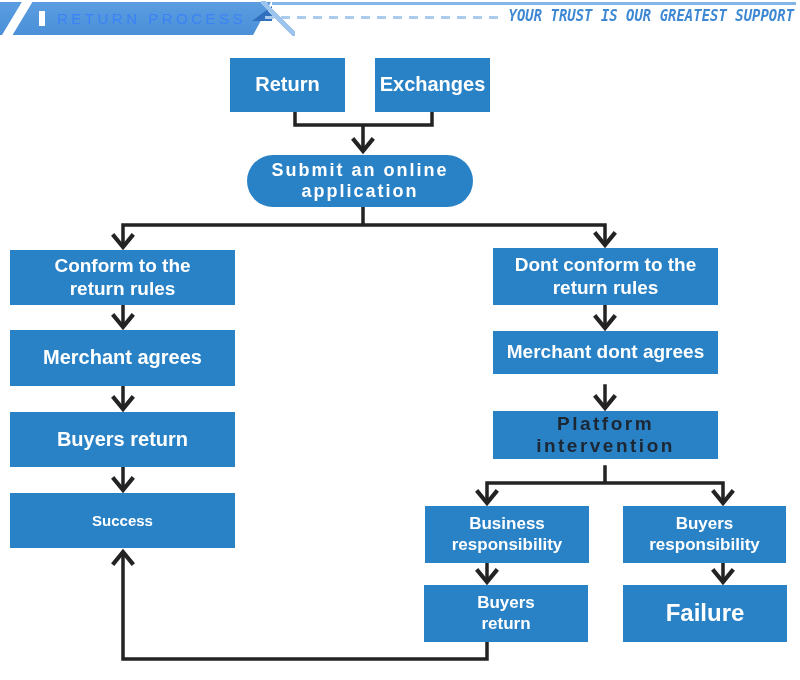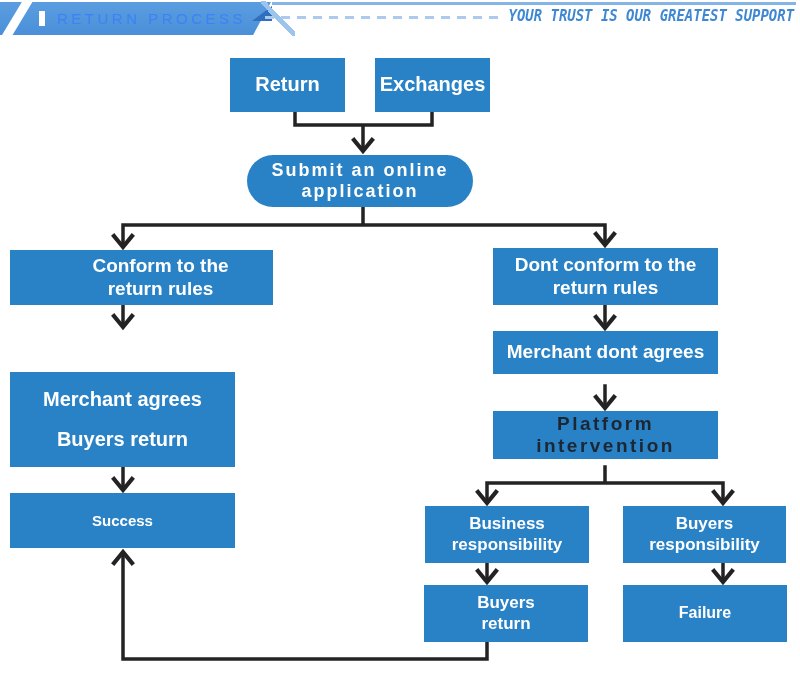--- a/index.html
+++ b/index.html
@@ -46,31 +46,31 @@
   
   .connectors{position:absolute;left:0;top:0;width:800px;height:680px;}
   .node{
     position:absolute;background:#2a82c6;color:#fff;
     display:flex;align-items:center;justify-content:center;text-align:center;
     font-weight:bold;font-size:19px;line-height:1.18;white-space:pre-line;
   }
   .n-return{left:230px;top:58px;width:115px;height:54px;font-size:20px;}
   .n-exchanges{left:375px;top:58px;width:115px;height:54px;font-size:20px;}
   .n-submit{left:247px;top:155px;width:226px;height:52px;font-size:18px;letter-spacing:2px;border-radius:26px;}
-  .n-conform{left:10px;top:250px;width:225px;height:55px;padding-left:38px;}
+  .n-conform{left:10px;top:250px;width:225px;height:55px;}
   .n-dont-conform{left:493px;top:248px;width:225px;height:57px;}
-  .n-merchant-agrees{left:10px;top:330px;width:225px;height:56px;font-size:20px;margin-top:42px;}
+  .n-merchant-agrees{left:10px;top:330px;width:225px;height:56px;font-size:20px;}
   .n-merchant-dont-agrees{left:493px;top:331px;width:225px;height:43px;}
   .n-buyers-return-left{left:10px;top:412px;width:225px;height:55px;font-size:20px;}
   .n-platform{left:493px;top:411px;width:225px;height:48px;color:#1c2733;font-weight:600;letter-spacing:2.5px;font-size:19px;}
   .n-success{left:10px;top:493px;width:225px;height:55px;font-size:15px;}
   .n-business-resp{left:425px;top:506px;width:164px;height:57px;font-size:17px;}
   .n-buyers-resp{left:623px;top:506px;width:163px;height:57px;font-size:17px;}
   .n-buyers-return-bottom{left:424px;top:585px;width:164px;height:57px;font-size:17px;}
-  .n-failure{left:623px;top:585px;width:164px;height:57px;font-size:16px;}
+  .n-failure{left:623px;top:585px;width:164px;height:57px;font-size:24px;}
 </style>
 </head>
 <body>
 
 <div class="header">
   <div class="banner"></div>
   <div class="banner-slash"></div>
   <div class="fold-triangle"></div>
   <div class="accent-diagonal"></div>
   <div class="top-line"></div>

